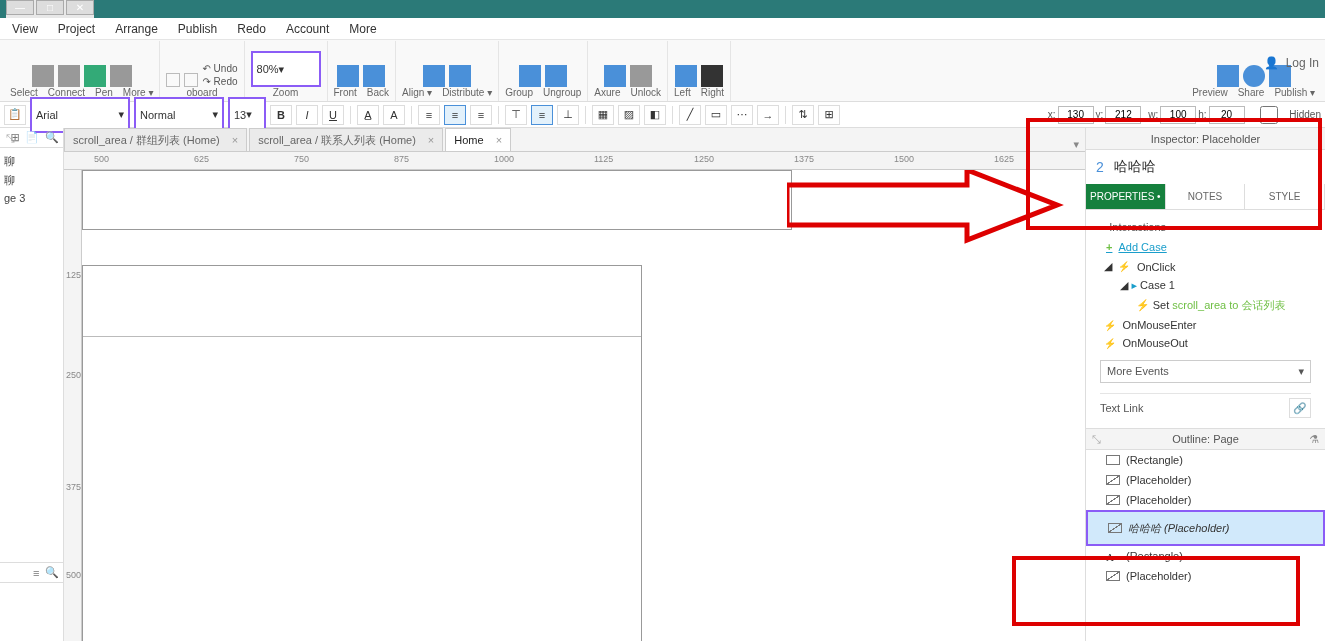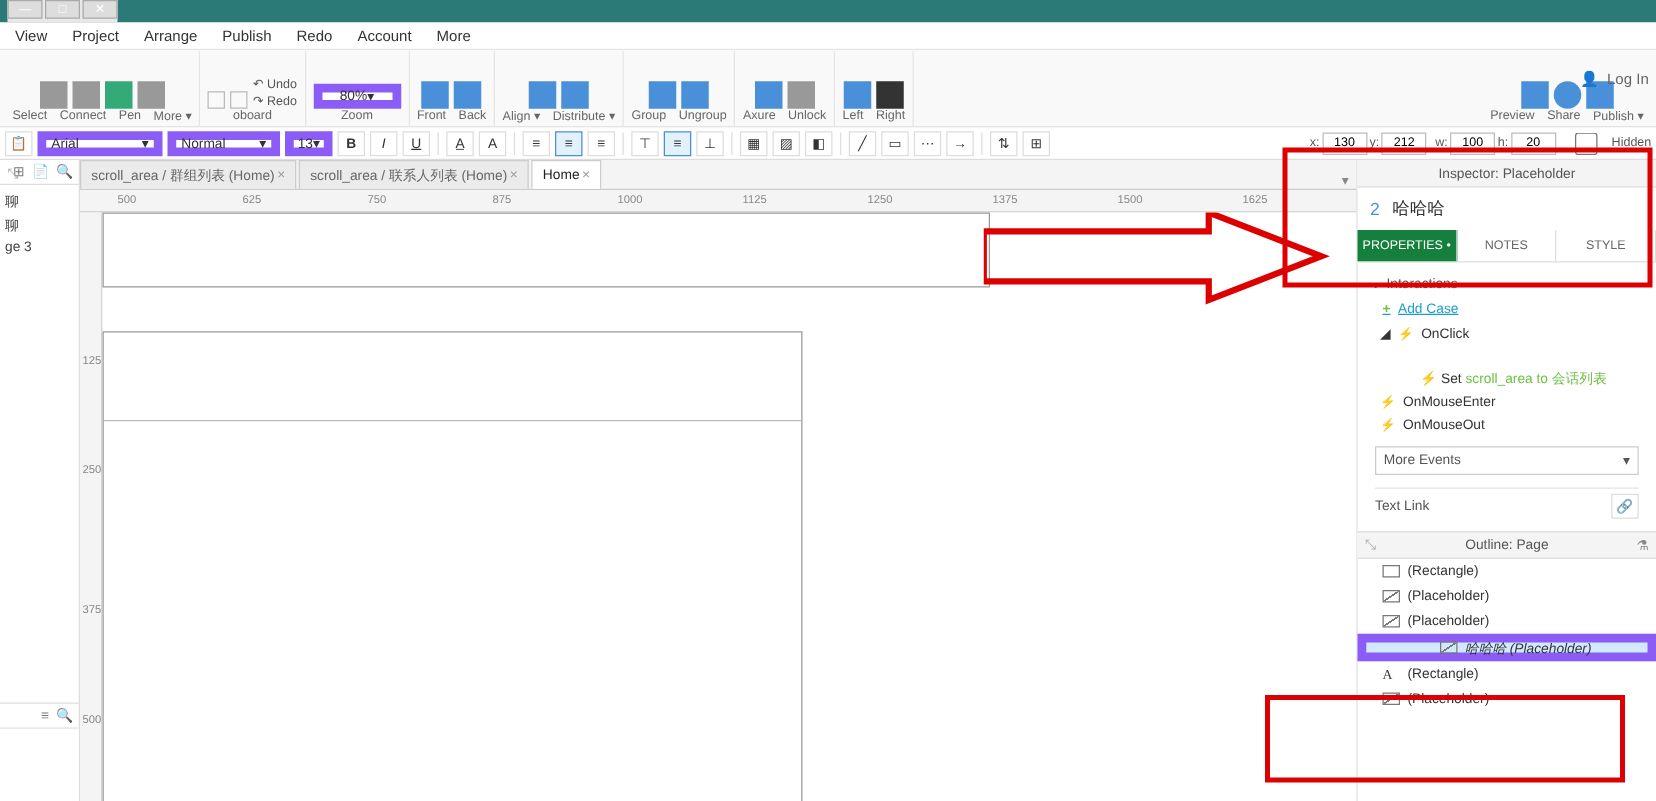--- a/index.html
+++ b/index.html
@@ -12,31 +12,31 @@
 .ribbon { height:62px; background:#f9f9f9; border-bottom:1px solid #ddd; display:flex; align-items:flex-end; padding:2px 4px 0; }
 .rgroup { display:flex; flex-direction:column; align-items:center; padding:0 6px; border-right:1px solid #e5e5e5; height:60px; justify-content:space-between; }
 .rgroup .icons { display:flex; gap:4px; align-items:flex-end; flex:1; padding-top:4px; }
 .rgroup .lbl { font-size:10px; color:#666; height:14px; display:flex; gap:10px; }
 .tb-btn { display:flex; flex-direction:column; align-items:center; gap:2px; font-size:10px; color:#555; }
 .sqic { width:22px; height:22px; background:#4a90d9; display:block; }
 .sqic.g { background:#999; }
 .sqic.b { background:#333; }
 .undo-redo { display:flex; flex-direction:column; gap:2px; font-size:10px; color:#555; }
 .fmt-bar { height:26px; background:#fff; border-bottom:1px solid #ddd; display:flex; align-items:center; padding:0 4px; gap:4px; }
-.sel { border:7px solid #8b5cf6; height:20px; padding:0 4px; background:#fff; display:flex; align-items:center; font-size:11px;justify-content:center; }
+.sel { border:2px solid #8b5cf6; height:36px; padding:0 4px; background:#fff; display:flex; align-items:center; font-size:11px; }
 .fbtn { width:22px; height:20px; border:1px solid #ddd; background:#fff; display:flex; align-items:center; justify-content:center; font-size:11px; }
 .fbtn.sel-on { border-color:#4a90d9; background:#e3f1fb; }
 .sep { width:1px; height:18px; background:#ddd; margin:0 2px; }
 .work { display:flex; height:513px; }
 .leftcol { width:64px; border-right:1px solid #ddd; display:flex; flex-direction:column; }
 .leftcol .pane-hdr { height:20px; border-bottom:1px solid #ddd; display:flex; align-items:center; justify-content:flex-end; gap:6px; padding:0 4px; color:#777; }
 .leftcol .tree { padding:4px; font-size:11px; color:#444; }
 .leftcol .tree div { padding:2px 0; }
 .tabstrip { height:24px; background:#f4f4f4; border-bottom:1px solid #ccc; display:flex; align-items:flex-end; }
-.tab { height:23px; padding:0 8px; display:flex; align-items:center; gap:2px; border:1px solid #ccc; border-bottom:none; background:#ebebeb; margin-right:2px; font-size:11px; color:#666; }
+.tab { height:23px; padding:0 8px; display:flex; align-items:center; gap:12px; border:1px solid #ccc; border-bottom:none; background:#ebebeb; margin-right:2px; font-size:11px; color:#666; }
 .tab.active { background:#fff; color:#222; }
 .tab .x { color:#999; }
 .ruler-h { height:18px; background:#f4f4f4; border-bottom:1px solid #ccc; position:relative; font-size:9px; color:#888; display:flex; overflow:hidden; }
 .ruler-h span { position:absolute; top:2px; }
 .canvas-wrap { flex:1; display:flex; flex-direction:column; position:relative; }
 .canvas-body { flex:1; display:flex; position:relative; }
 .ruler-v { width:18px; background:#f4f4f4; border-right:1px solid #ccc; position:relative; font-size:9px; color:#888; }
 .ruler-v span { position:absolute; left:2px; transform:none; }
 .stage { flex:1; background:#fff; position:relative; }
 .rect1 { position:absolute; left:0; top:0; width:710px; height:60px; border:1px solid #999; }
@@ -50,21 +50,21 @@
 .insp-tabs { display:flex; height:26px; border-bottom:1px solid #ddd; }
 .itab { flex:1; display:flex; align-items:center; justify-content:center; font-size:10px; color:#666; border-right:1px solid #ddd; }
 .itab.on { background:#15803d; color:#fff; }
 .interactions { padding:6px 10px; font-size:11px; }
 .interactions .sec { color:#555; padding:4px 0; display:flex; align-items:center; gap:4px; }
 .addcase { color:#1a9ecb; text-decoration:underline; padding:4px 0 4px 10px; display:flex; align-items:center; gap:6px; }
 .plus { color:#6fbf44; font-weight:bold; }
 .evt { padding:3px 0 3px 8px; display:flex; align-items:center; gap:6px; color:#333; }
 .evt .ic { color:#1a9ecb; font-size:10px; }
 .case { padding:3px 0 3px 24px; color:#333; }
-.action { padding:3px 0 3px 40px; color:#333;margin-top:16px; }
+.action { padding:3px 0 3px 40px; color:#333; }
 .action .lk { color:#6fbf44; }
 .more-ev { margin:8px 4px 0; border:1px solid #ccc; padding:4px 6px; color:#555; display:flex; justify-content:space-between; }
 .txtlink { margin:10px 4px 0; padding:4px 0; color:#555; border-top:1px solid #e5e5e5; display:flex; justify-content:space-between; align-items:center; }
 .outline-hdr { height:22px; background:#f4f4f4; border-top:1px solid #ddd; border-bottom:1px solid #ddd; display:flex; align-items:center; justify-content:center; color:#555; position:relative; }
 .outline-hdr .filt { position:absolute; right:6px; color:#888; }
 .outline { font-size:11px; }
 .orow { padding:4px 6px 4px 20px; display:flex; align-items:center; gap:6px; }
 .orow.sel { background:#d1e9fb;font-style:italic; }
 .oic { width:14px; height:10px; border:1px solid #777; display:inline-block; }
 .oic.ph { position:relative; }
@@ -334,21 +334,21 @@
       <span style="left:330px">875</span>
       <span style="left:430px">1000</span>
       <span style="left:530px">1125</span>
       <span style="left:630px">1250</span>
       <span style="left:730px">1375</span>
       <span style="left:830px">1500</span>
       <span style="left:930px">1625</span>
     </div>
     <div class="canvas-body">
       <div class="ruler-v">
-        <span style="top:113px">125</span>
+        <span style="top:100px">125</span>
         <span style="top:200px">250</span>
         <span style="top:312px">375</span>
         <span style="top:400px">500</span>
       </div>
       <div class="stage">
         <div class="rect1"></div>
         <div class="rect2">
             <div class="inner"></div>
           </div>
         <svg class="arrow" width="280" height="80">
@@ -372,20 +372,21 @@
       <div class="itab">NOTES</div>
       <div class="itab">STYLE</div>
     </div>
     <div class="interactions">
       <div class="sec">⌄ <span>Interactions</span></div>
       <div class="addcase">
           <span class="plus">+</span>
           <span>Add Case</span>
         </div>
       <div class="evt">◢ <span class="ic">⚡</span><span>OnClick</span></div>
+      <div class="case">◢ <span style="color:#1a9ecb">▸</span> <span>Case 1</span></div>
       <div class="action"><span>⚡</span> <span>Set </span><span class="lk">scroll_area to 会话列表</span></div>
       <div class="evt">
           <span class="ic">⚡</span>
           <span>OnMouseEnter</span>
         </div>
       <div class="evt">
           <span class="ic">⚡</span>
           <span>OnMouseOut</span>
         </div>
       <div class="more-ev">

